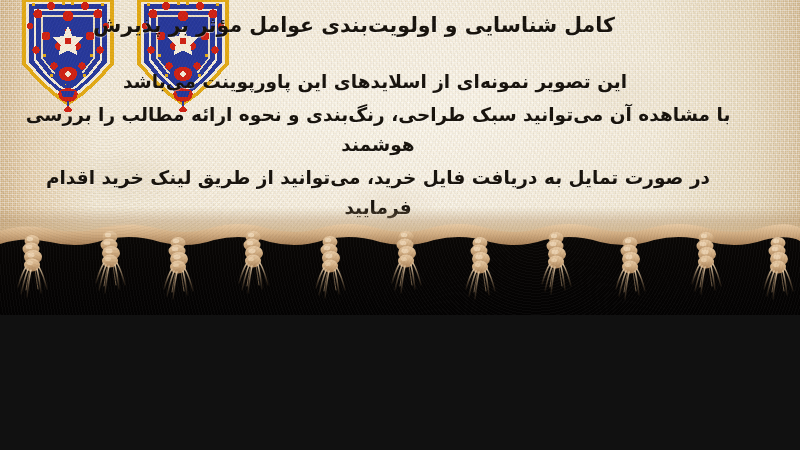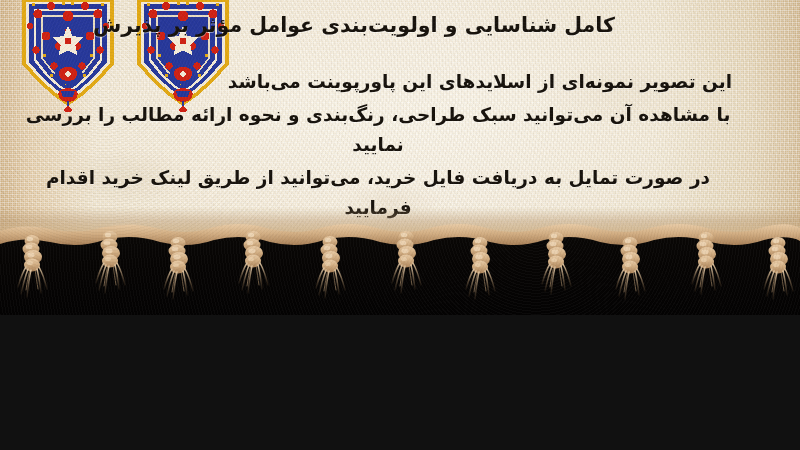--- a/index.html
+++ b/index.html
@@ -79,21 +79,21 @@
   .body{
     margin-top:26px;
     color:#17120c;
     font-size:18.5px;
     font-weight:700;
     line-height:1.62;
     text-shadow:0 1px 0 rgba(255,255,255,.4);
     padding-right:6px;
   }
   .body .b-line{display:block;}
-  .body .b-line.b1{margin-bottom:3px; padding-right:6px;text-align:right;}
+  .body .b-line.b1{margin-bottom:3px; padding-right:6px;}
   .body .b-line.b2{margin-bottom:3px; padding-right:0px;}
   .body .b-line.b3{padding-right:0px;}
 
   
   .band{
     position:absolute; left:0; right:0; bottom:0; height:82px;
     background:linear-gradient(180deg,#0a0806 0%, #070504 40%, #040303 100%);
   }
   .band-top-shade{
     position:absolute; left:0; right:0; bottom:82px; height:26px;
@@ -201,21 +201,21 @@
   </div>
 
   <div class="content">
 
     <h1 class="title">
       <span class="t-line l1">کامل شناسایی و اولویت‌بندی عوامل مؤثر بر پذیرش</span>
     </h1>
 
     <div class="body">
       <span class="b-line b1">این تصویر نمونه‌ای از اسلایدهای این پاورپوینت می‌باشد</span>
-      <span class="b-line b2">با مشاهده آن می‌توانید سبک طراحی، رنگ‌بندی و نحوه ارائه مطالب را بررسی نمایید</span>
+      <span class="b-line b2">با مشاهده آن می‌توانید سبک طراحی، رنگ‌بندی و نحوه ارائه مطالب را بررسی هوشمند</span>
       <span class="b-line b3">در صورت تمایل به دریافت فایل خرید، می‌توانید از طریق لینک خرید اقدام فرمایید</span>
     </div>
 
   </div>
 
   <div class="band-top-shade"></div>
   <div class="band"></div>
 
   <div class="fringe">
     <svg width="800" height="100" viewBox="0 0 800 100" xmlns="http://www.w3.org/2000/svg">

